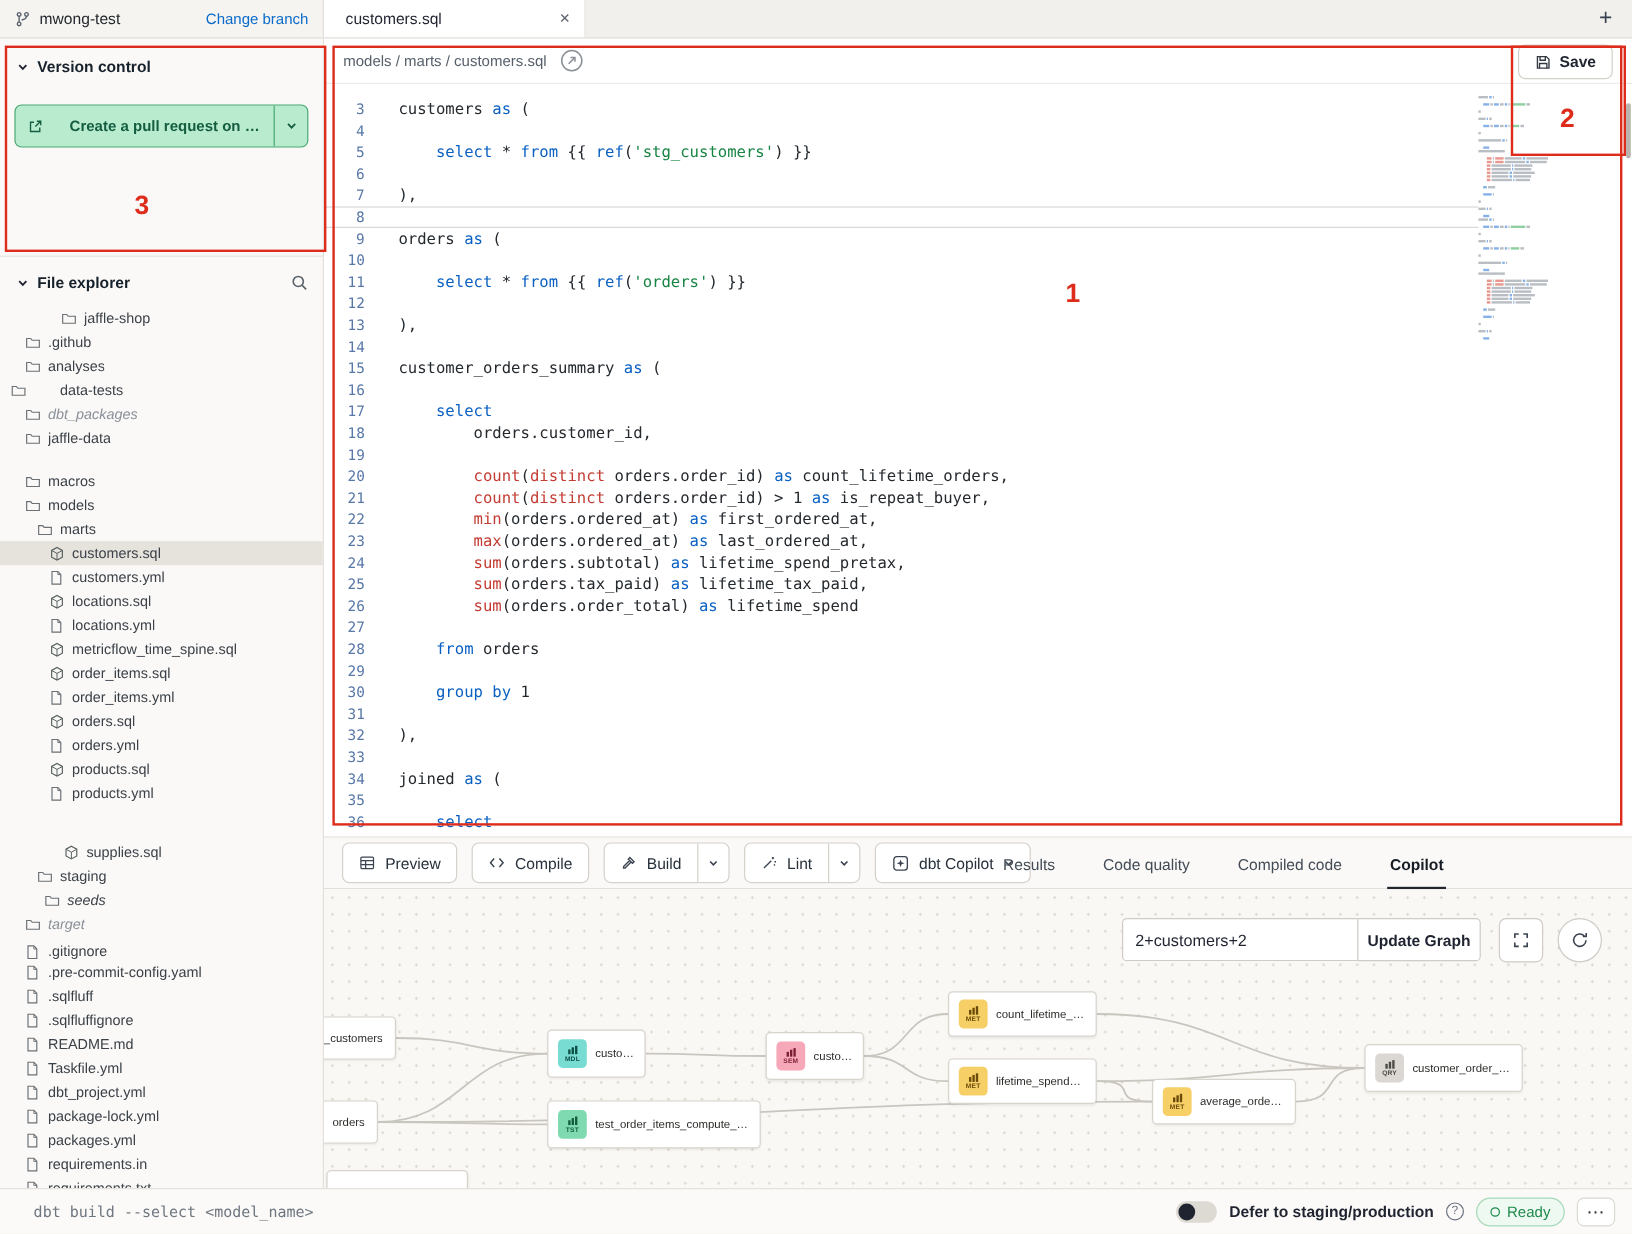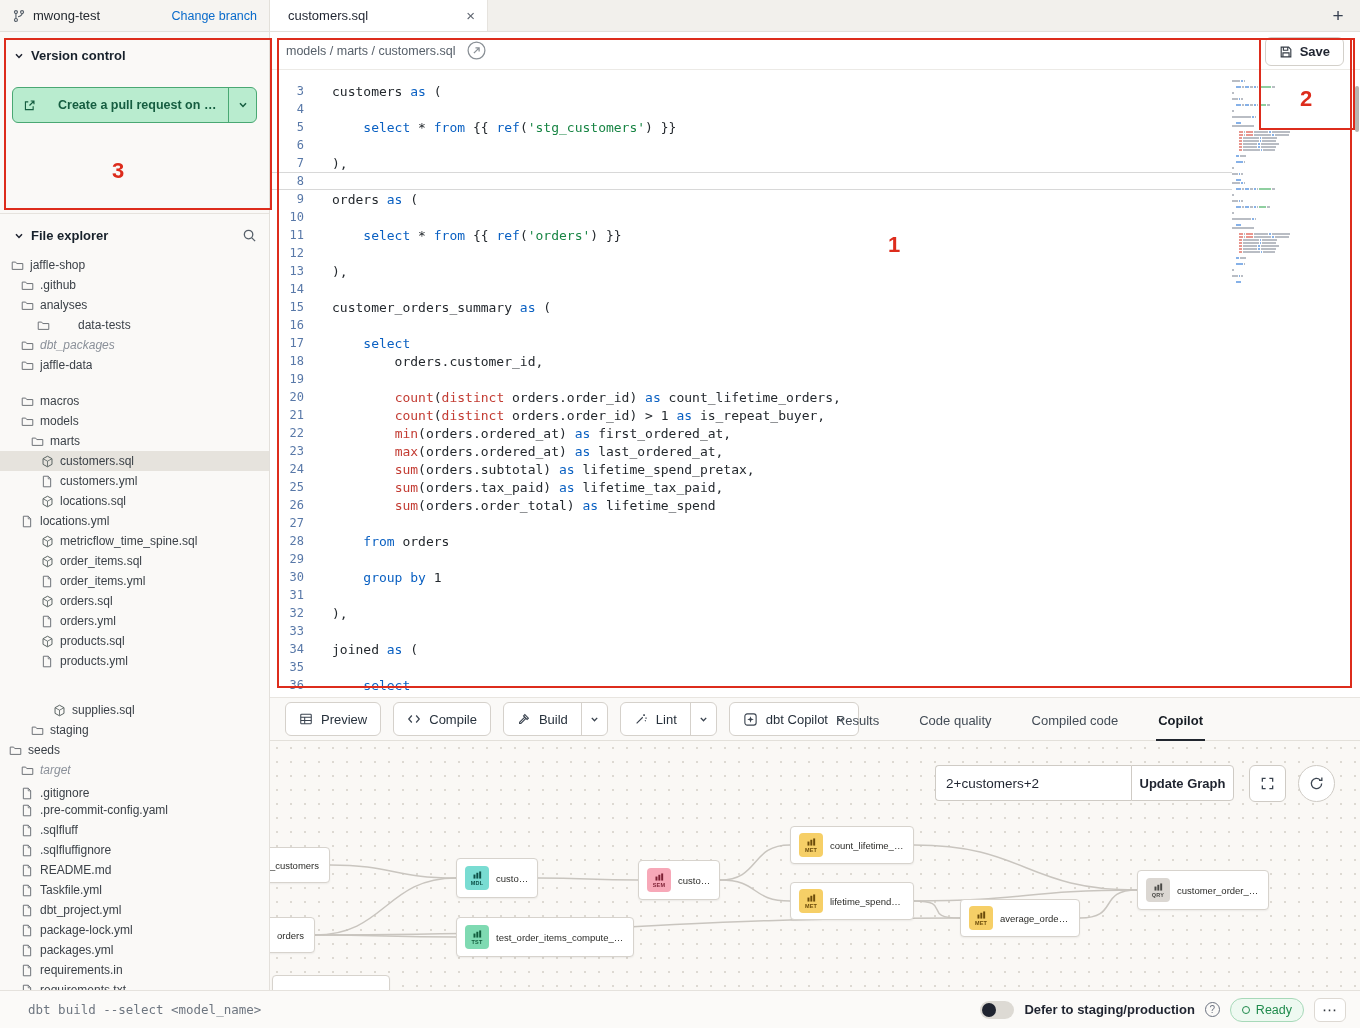--- a/index.html
+++ b/index.html
@@ -158,21 +158,21 @@
       </span>
       <span class="sec-title">File explorer</span>
       <span class="fe-search">
         <svg width="15" height="15" viewBox="0 0 16 16" fill="none" stroke="#57606a" stroke-width="1.4">
             <circle cx="7" cy="7" r="4.5"></circle>
             <path d="M10.5 10.5L14 14"></path>
           </svg>
       </span>
     </div>
     <div class="tree">
-        <div class="tree-row" style="padding-left: 10px;">
+        <div class="tree-row" style="padding-left: 10px; margin-left: 40px;">
           <span class="tree-icon">
             <svg width="13" height="13" viewBox="0 0 16 16">
               <path d="M1.5 12.8V3.8h4.2l1.4 1.8h7.4v7.2z" fill="none" stroke="#6b7075" stroke-width="1.2"></path>
             </svg>
           </span>
           <span class="tree-label">jaffle-shop</span>
         </div>
         <div class="tree-row" style="padding-left: 20px;">
           <span class="tree-icon">
             <svg width="13" height="13" viewBox="0 0 16 16">
@@ -182,21 +182,21 @@
           <span class="tree-label">.github</span>
         </div>
         <div class="tree-row" style="padding-left: 20px;">
           <span class="tree-icon">
             <svg width="13" height="13" viewBox="0 0 16 16">
               <path d="M1.5 12.8V3.8h4.2l1.4 1.8h7.4v7.2z" fill="none" stroke="#6b7075" stroke-width="1.2"></path>
             </svg>
           </span>
           <span class="tree-label">analyses</span>
         </div>
-        <div class="tree-row" style="padding-left: 36px; gap: 28px;">
+        <div class="tree-row" style="padding-left: 8px; gap: 28px;">
           <span class="tree-icon">
             <svg width="13" height="13" viewBox="0 0 16 16">
               <path d="M1.5 12.8V3.8h4.2l1.4 1.8h7.4v7.2z" fill="none" stroke="#6b7075" stroke-width="1.2"></path>
             </svg>
           </span>
           <span class="tree-label">data-tests</span>
         </div>
         <div class="tree-row muted" style="padding-left: 20px;">
           <span class="tree-icon">
             <svg width="13" height="13" viewBox="0 0 16 16">
@@ -257,21 +257,21 @@
         </div>
         <div class="tree-row" style="padding-left: 40px;">
           <span class="tree-icon">
             <svg width="13" height="13" viewBox="0 0 16 16">
               <path d="M8 1.5l5.5 3v7L8 14.5l-5.5-3v-7z" fill="none" stroke="#56605f" stroke-width="1.2"></path>
               <path d="M2.7 4.7L8 7.6l5.3-2.9M8 7.6v6.6" fill="none" stroke="#56605f" stroke-width="1"></path>
             </svg>
           </span>
           <span class="tree-label">locations.sql</span>
         </div>
-        <div class="tree-row" style="padding-left: 20px;">
+        <div class="tree-row" style="padding-left: 40px;">
           <span class="tree-icon">
             <svg width="12" height="13" viewBox="0 0 14 16">
               <path d="M2.5 1.5h6l3 3v10h-9z" fill="none" stroke="#6b7075" stroke-width="1.2"></path>
               <path d="M8.5 1.8V4.7h2.9" fill="none" stroke="#6b7075" stroke-width="1"></path>
             </svg>
           </span>
           <span class="tree-label">locations.yml</span>
         </div>
         <div class="tree-row" style="padding-left: 40px;">
           <span class="tree-icon">
@@ -346,21 +346,21 @@
           <span class="tree-label">supplies.sql</span>
         </div>
         <div class="tree-row" style="padding-left: 30px;">
           <span class="tree-icon">
             <svg width="13" height="13" viewBox="0 0 16 16">
               <path d="M1.5 12.8V3.8h4.2l1.4 1.8h7.4v7.2z" fill="none" stroke="#6b7075" stroke-width="1.2"></path>
             </svg>
           </span>
           <span class="tree-label">staging</span>
         </div>
-        <div class="tree-row" style="padding-left: 8px;">
+        <div class="tree-row" style="padding-left: 36px; font-style: italic;">
           <span class="tree-icon">
             <svg width="13" height="13" viewBox="0 0 16 16">
               <path d="M1.5 12.8V3.8h4.2l1.4 1.8h7.4v7.2z" fill="none" stroke="#6b7075" stroke-width="1.2"></path>
             </svg>
           </span>
           <span class="tree-label">seeds</span>
         </div>
         <div class="tree-row muted" style="padding-left: 20px;">
           <span class="tree-icon">
             <svg width="13" height="13" viewBox="0 0 16 16">

